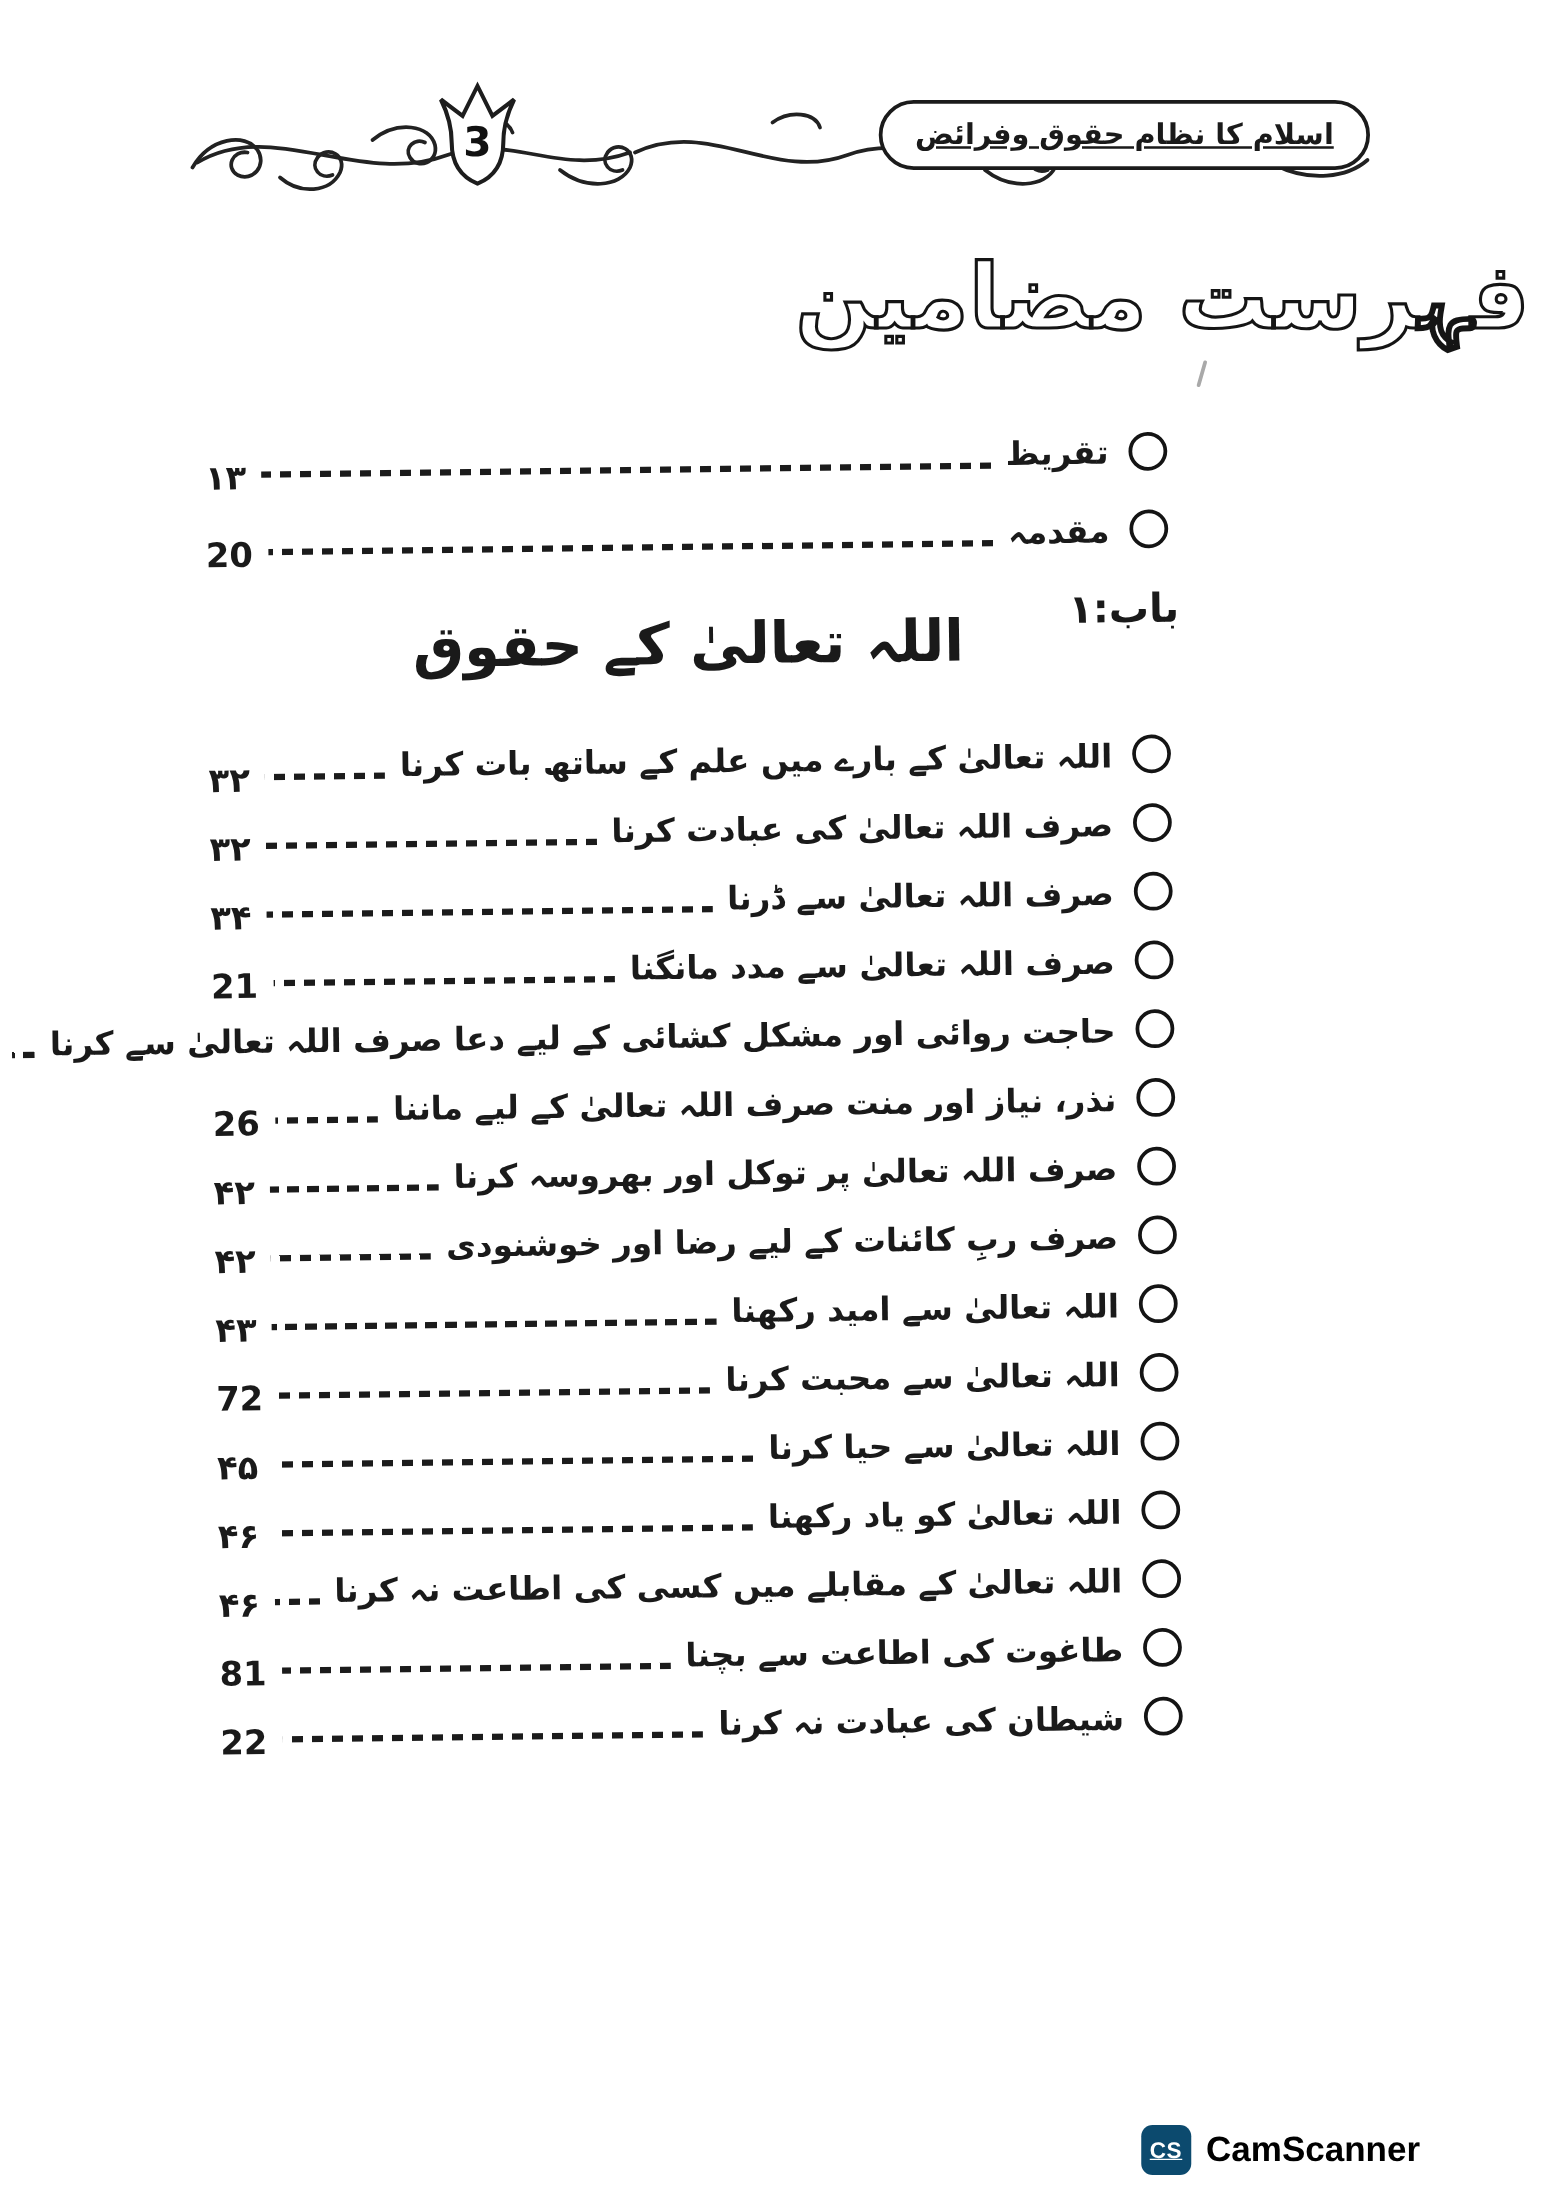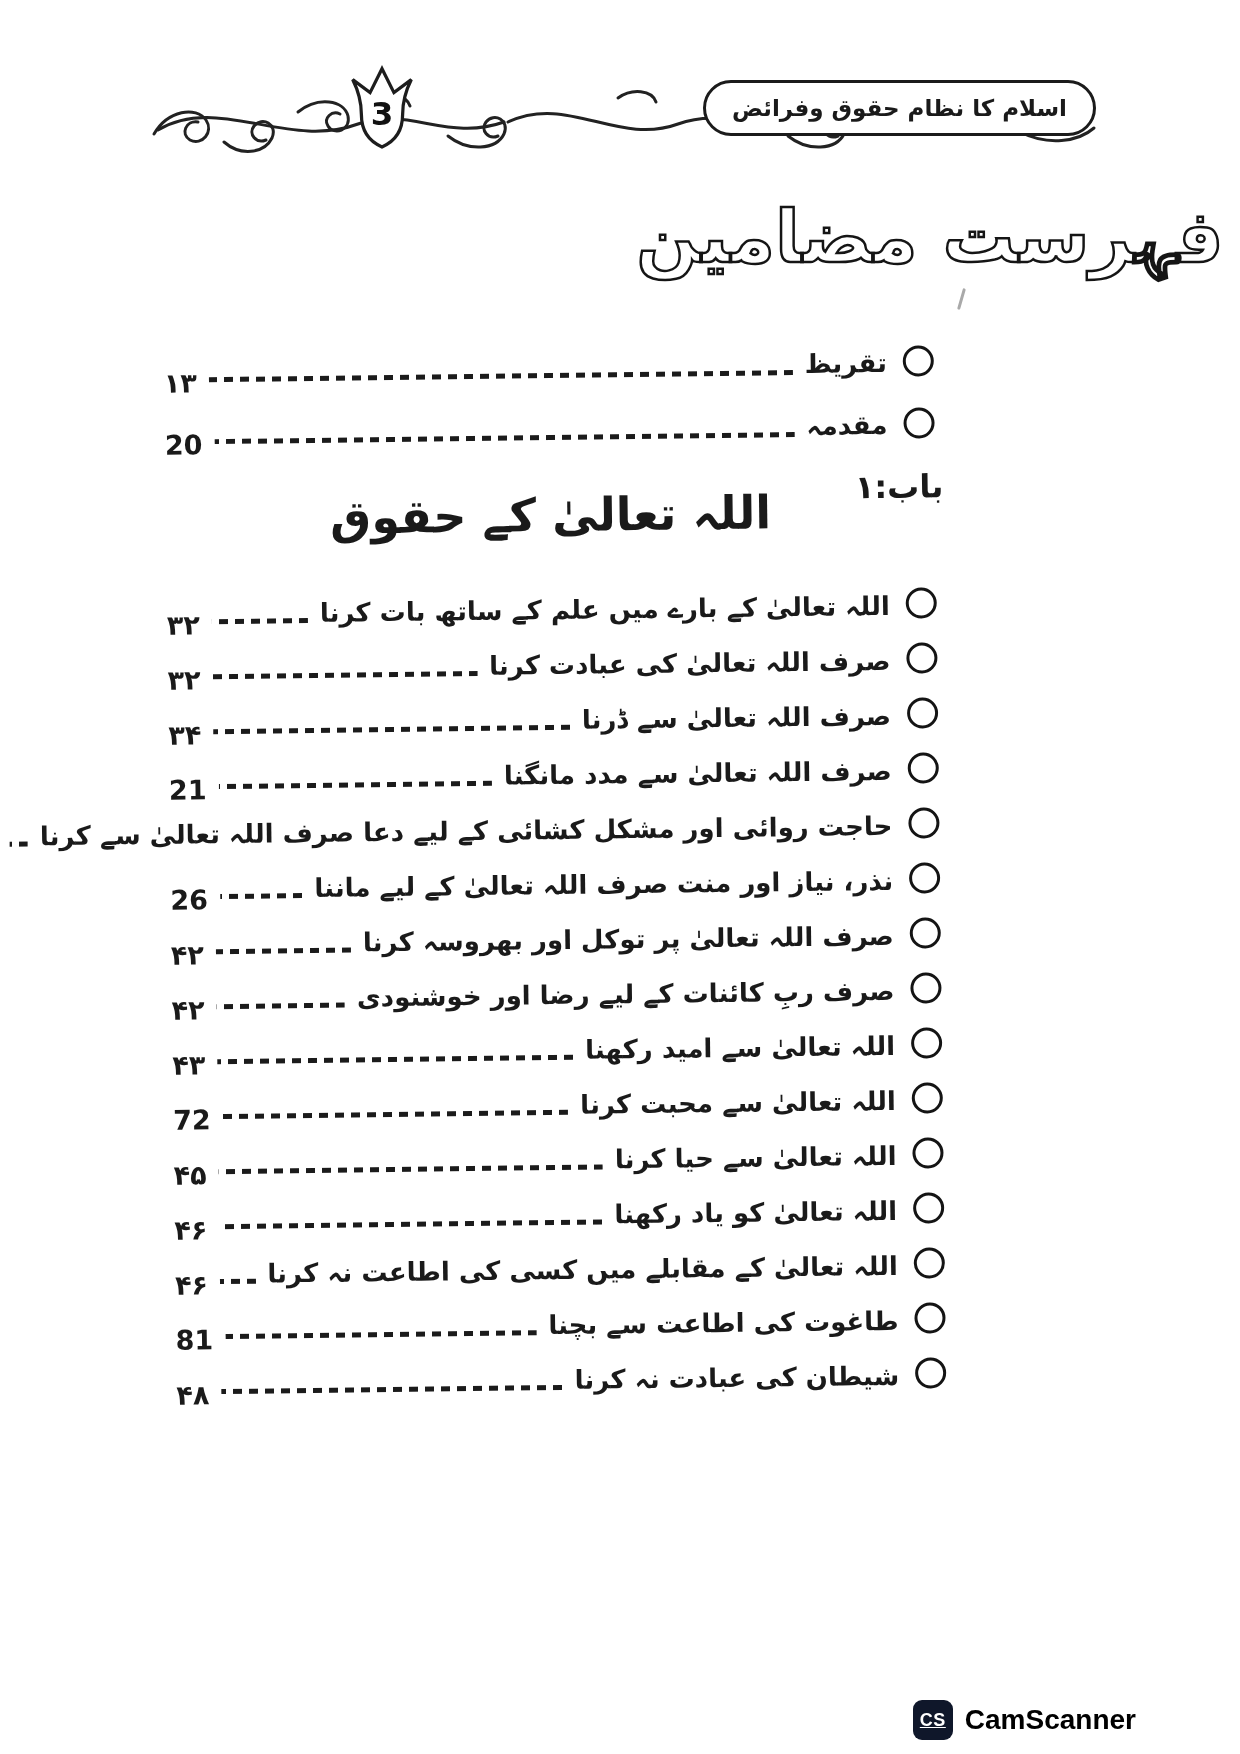--- a/index.html
+++ b/index.html
@@ -14,20 +14,21 @@
 
   
   .header-band { position:absolute; top:72px; left:148px; width:952px; height:94px; }
   .vines { position:absolute; inset:0; width:100%; height:100%; }
   .crest { position:absolute; left:196px; top:-8px; width:76px; height:92px; }
   .banner-pill {
     position:absolute; right:4px; top:8px; height:50px;
     border:3px solid #1b1b1b; border-radius:28px;
     display:flex; align-items:center; padding:0 26px;
     background:#fff;
+    text-decoration:underline;
   }
   .banner-pill .txt { font-size:23px; font-weight:bold; direction:rtl; white-space:nowrap; }
 
   
   .main-title { position:absolute; top:172px; left:0; width:100%; text-align:right; }
   .title-svg { width:620px; height:132px; }
 
   
   .artifact1 { position:absolute; left:960px; top:288px; width:3px; height:22px;
                background:#a9a9a9; transform:rotate(16deg); border-radius:2px; }
@@ -224,21 +225,21 @@
     <span class="bullet"></span>
     <span class="label">طاغوت کی اطاعت سے بچنا</span>
     <span class="leader"></span>
     <span class="pagenum">81</span>
   </div>
 
   <div class="toc-row">
     <span class="bullet"></span>
     <span class="label">شیطان کی عبادت نہ کرنا</span>
     <span class="leader"></span>
-    <span class="pagenum">۴۸</span>
+    <span class="pagenum">22</span>
   </div>
 </div>
 </div>
 
 <div class="camscanner">
-  <span class="cs-badge" style="background: #0f172a; text-decoration: underline;">CS</span>
+  <span class="cs-badge" style="background: #0c4a6e; text-decoration: underline;">CS</span>
   <span class="cs-name">CamScanner</span>
 </div>
 
 </body></html>

